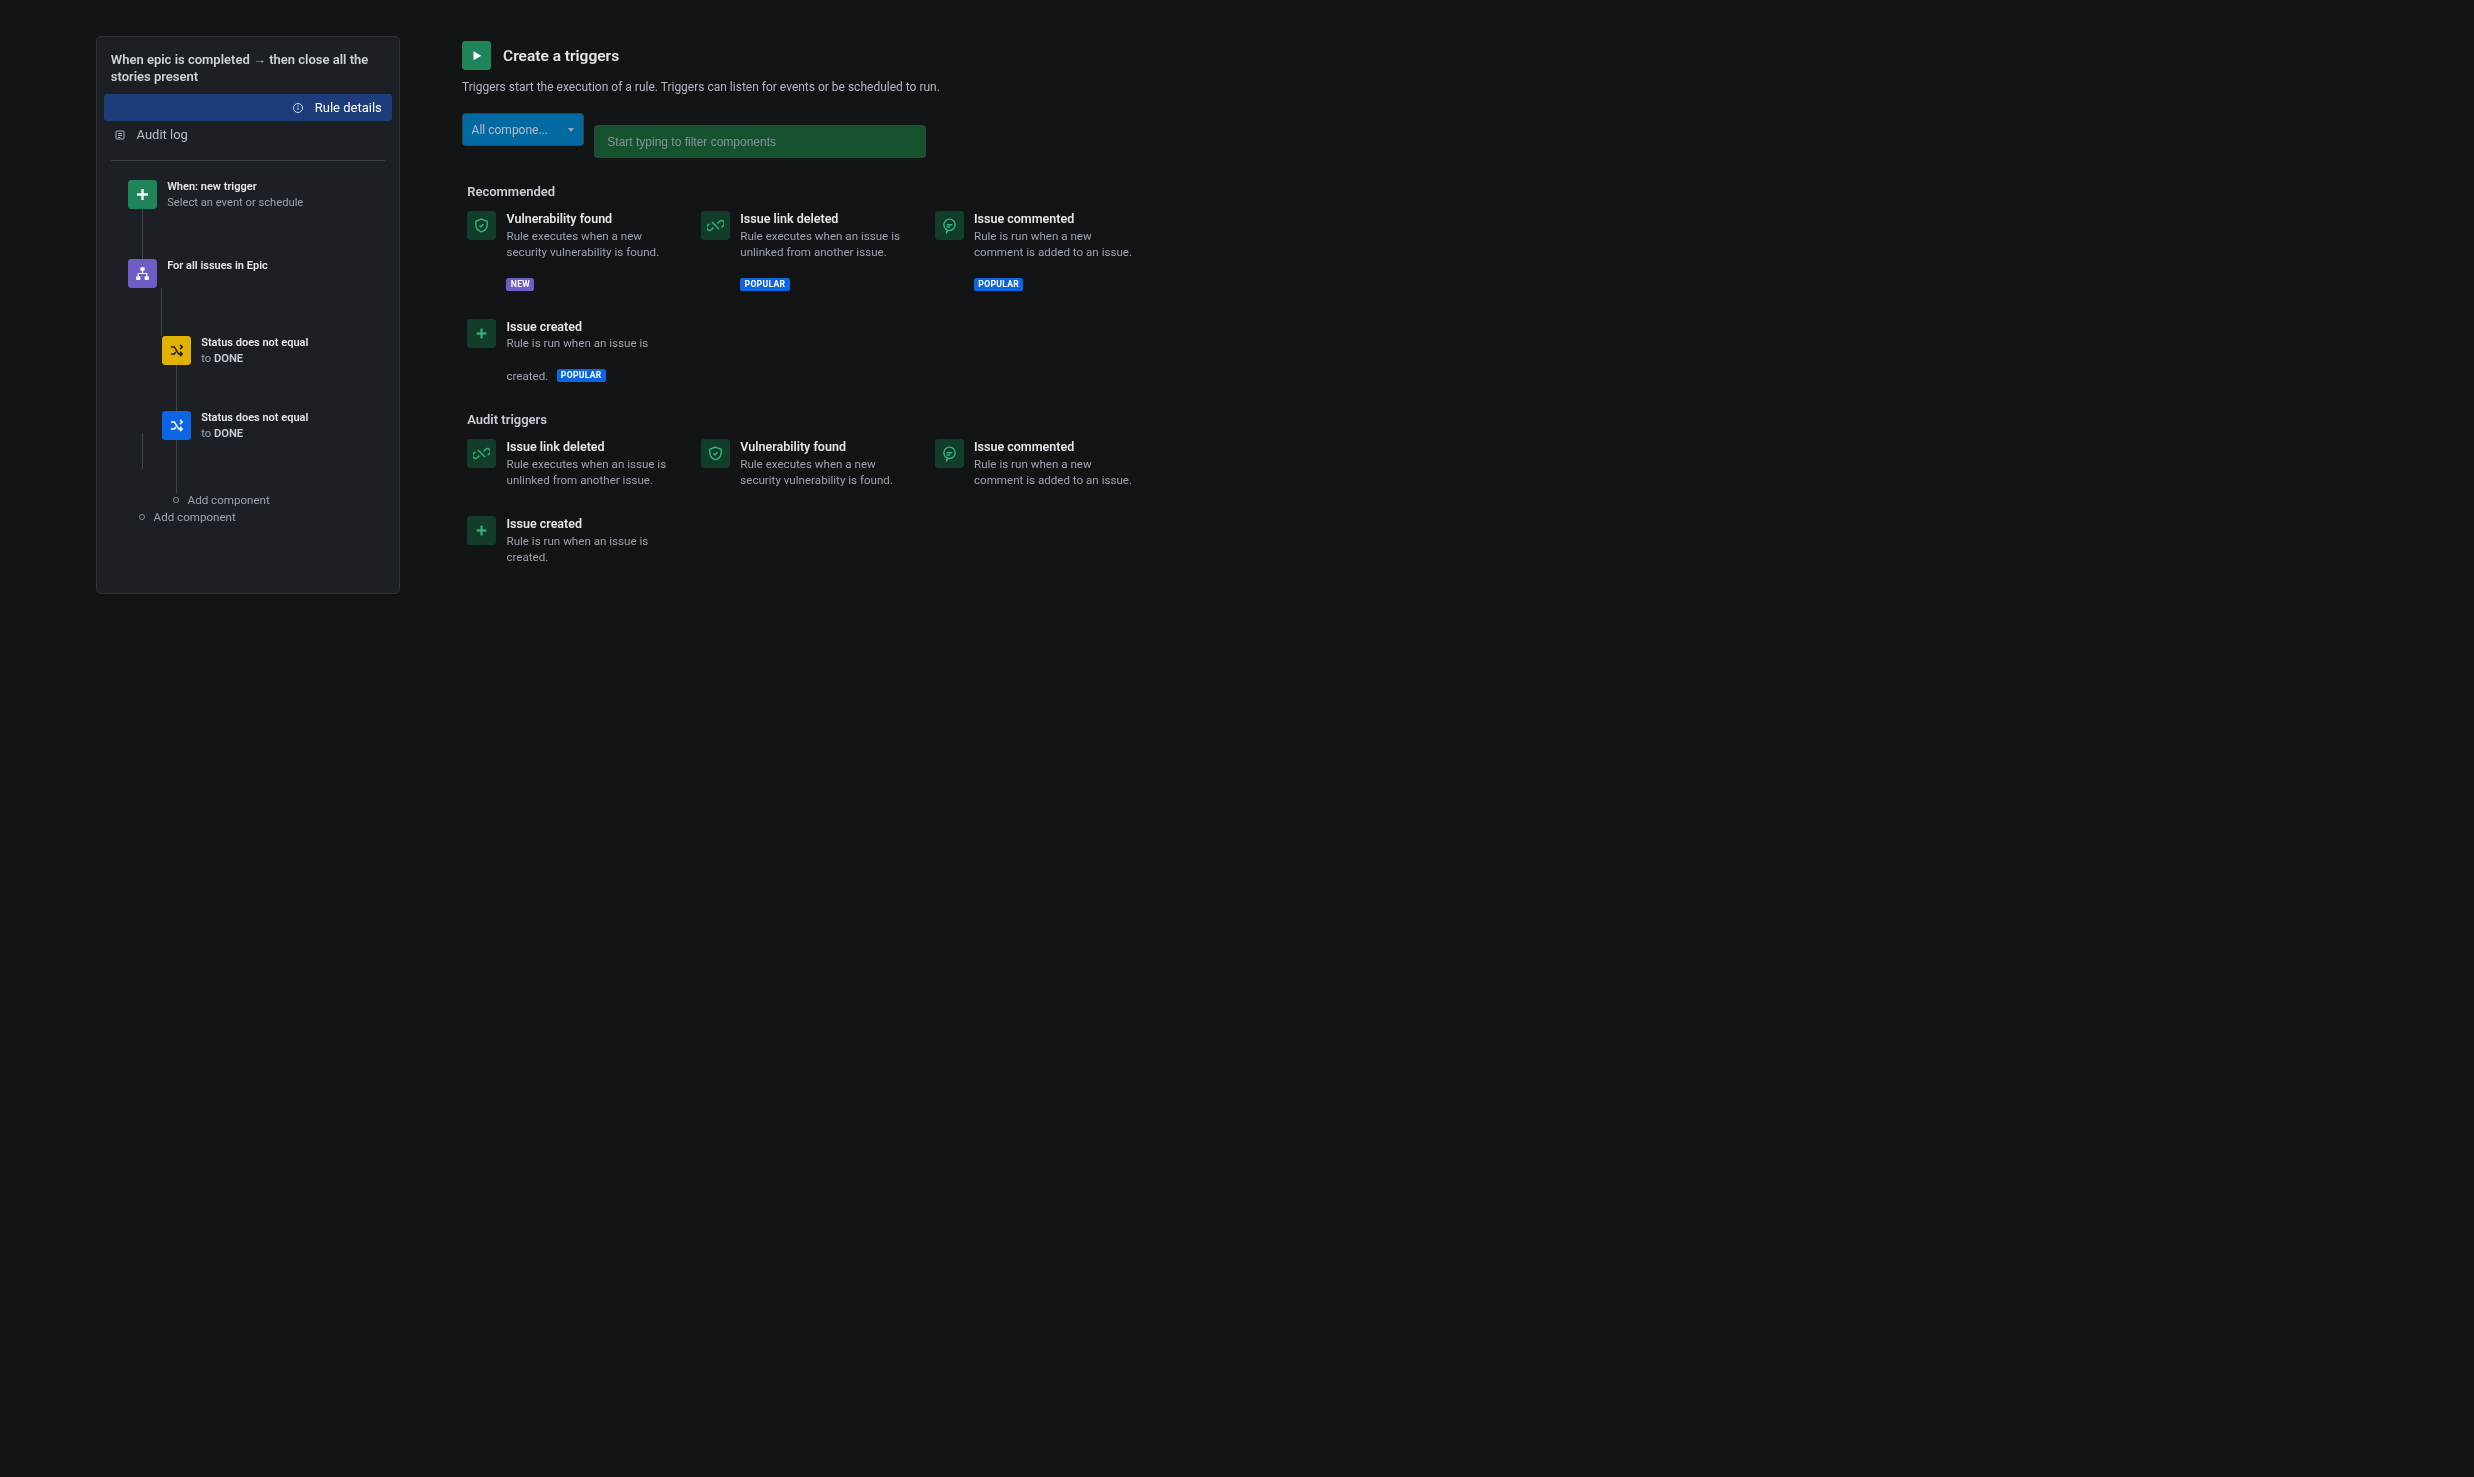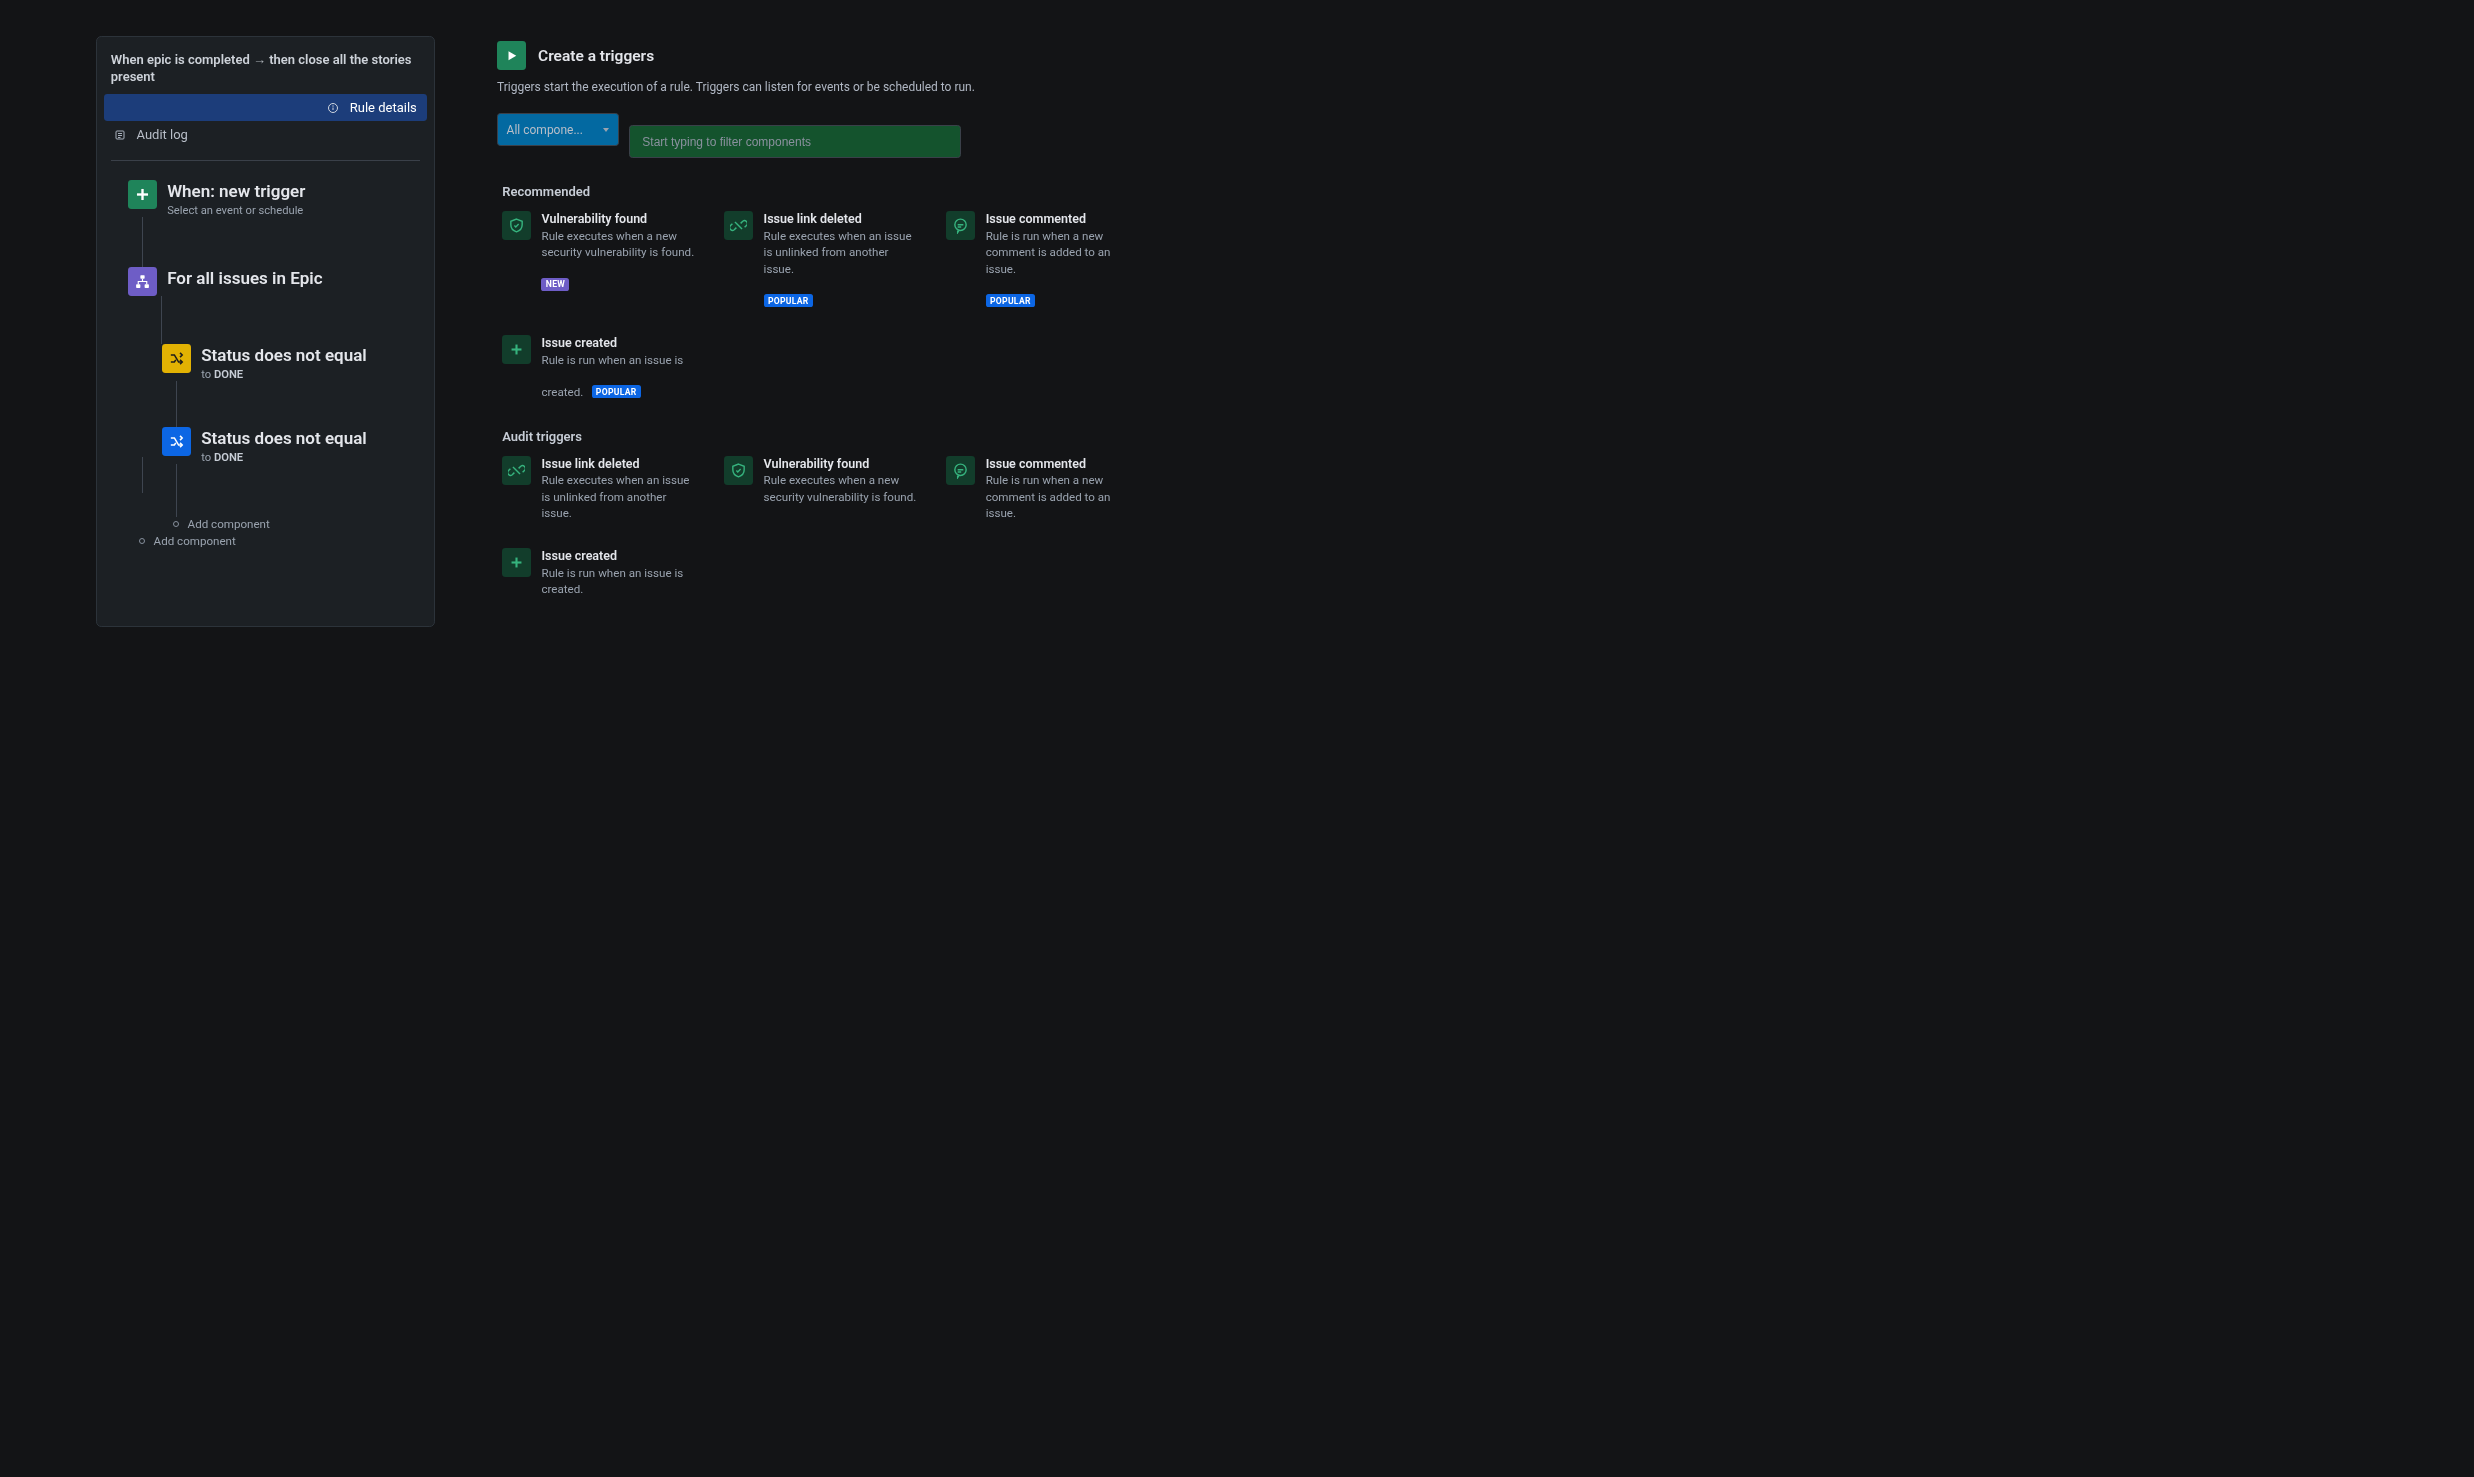--- a/index.html
+++ b/index.html
@@ -30,21 +30,21 @@
   color: #4c9aff;
   font-size: 13px;
   cursor: pointer;
 }
 .content {
   display: flex;
   gap: 62px;
 }
 
 .left-panel {
-  width: 339px;
+  width: 304px;
   background: #1c2024;
   border: 0.9px solid #2c333a;
   border-radius: 5.2px;
   padding: 13.7px 6.9px 15.5px 6.9px;
   flex-shrink: 0;
 }
 .rule-name {
   color: #cdd2d9;
   font-size: 13px;
   font-weight: 600;
@@ -99,21 +99,21 @@
   align-items: center;
   justify-content: center;
   flex-shrink: 0;
 }
 .flow-icon.green { background: #1f845a; }
 .flow-icon.purple { background: #6e5dc6; }
 .flow-icon.yellow { background: #e2b203; }
 .flow-icon.blue { background: #0c66e4; }
 .flow-text { padding-top: 0; }
 .flow-title {
-  font-size: 17px;
+  font-size: 11px;
   font-weight: 600;
   color: #e4e6eb;
   line-height: 1.3;
 }
 .flow-sub {
   font-size: 11.2px;
   color: #9aa3af;
   margin-top: 1.7px;
 }
 .flow-sub strong { color: #c7cdd6; font-weight: 600; }

